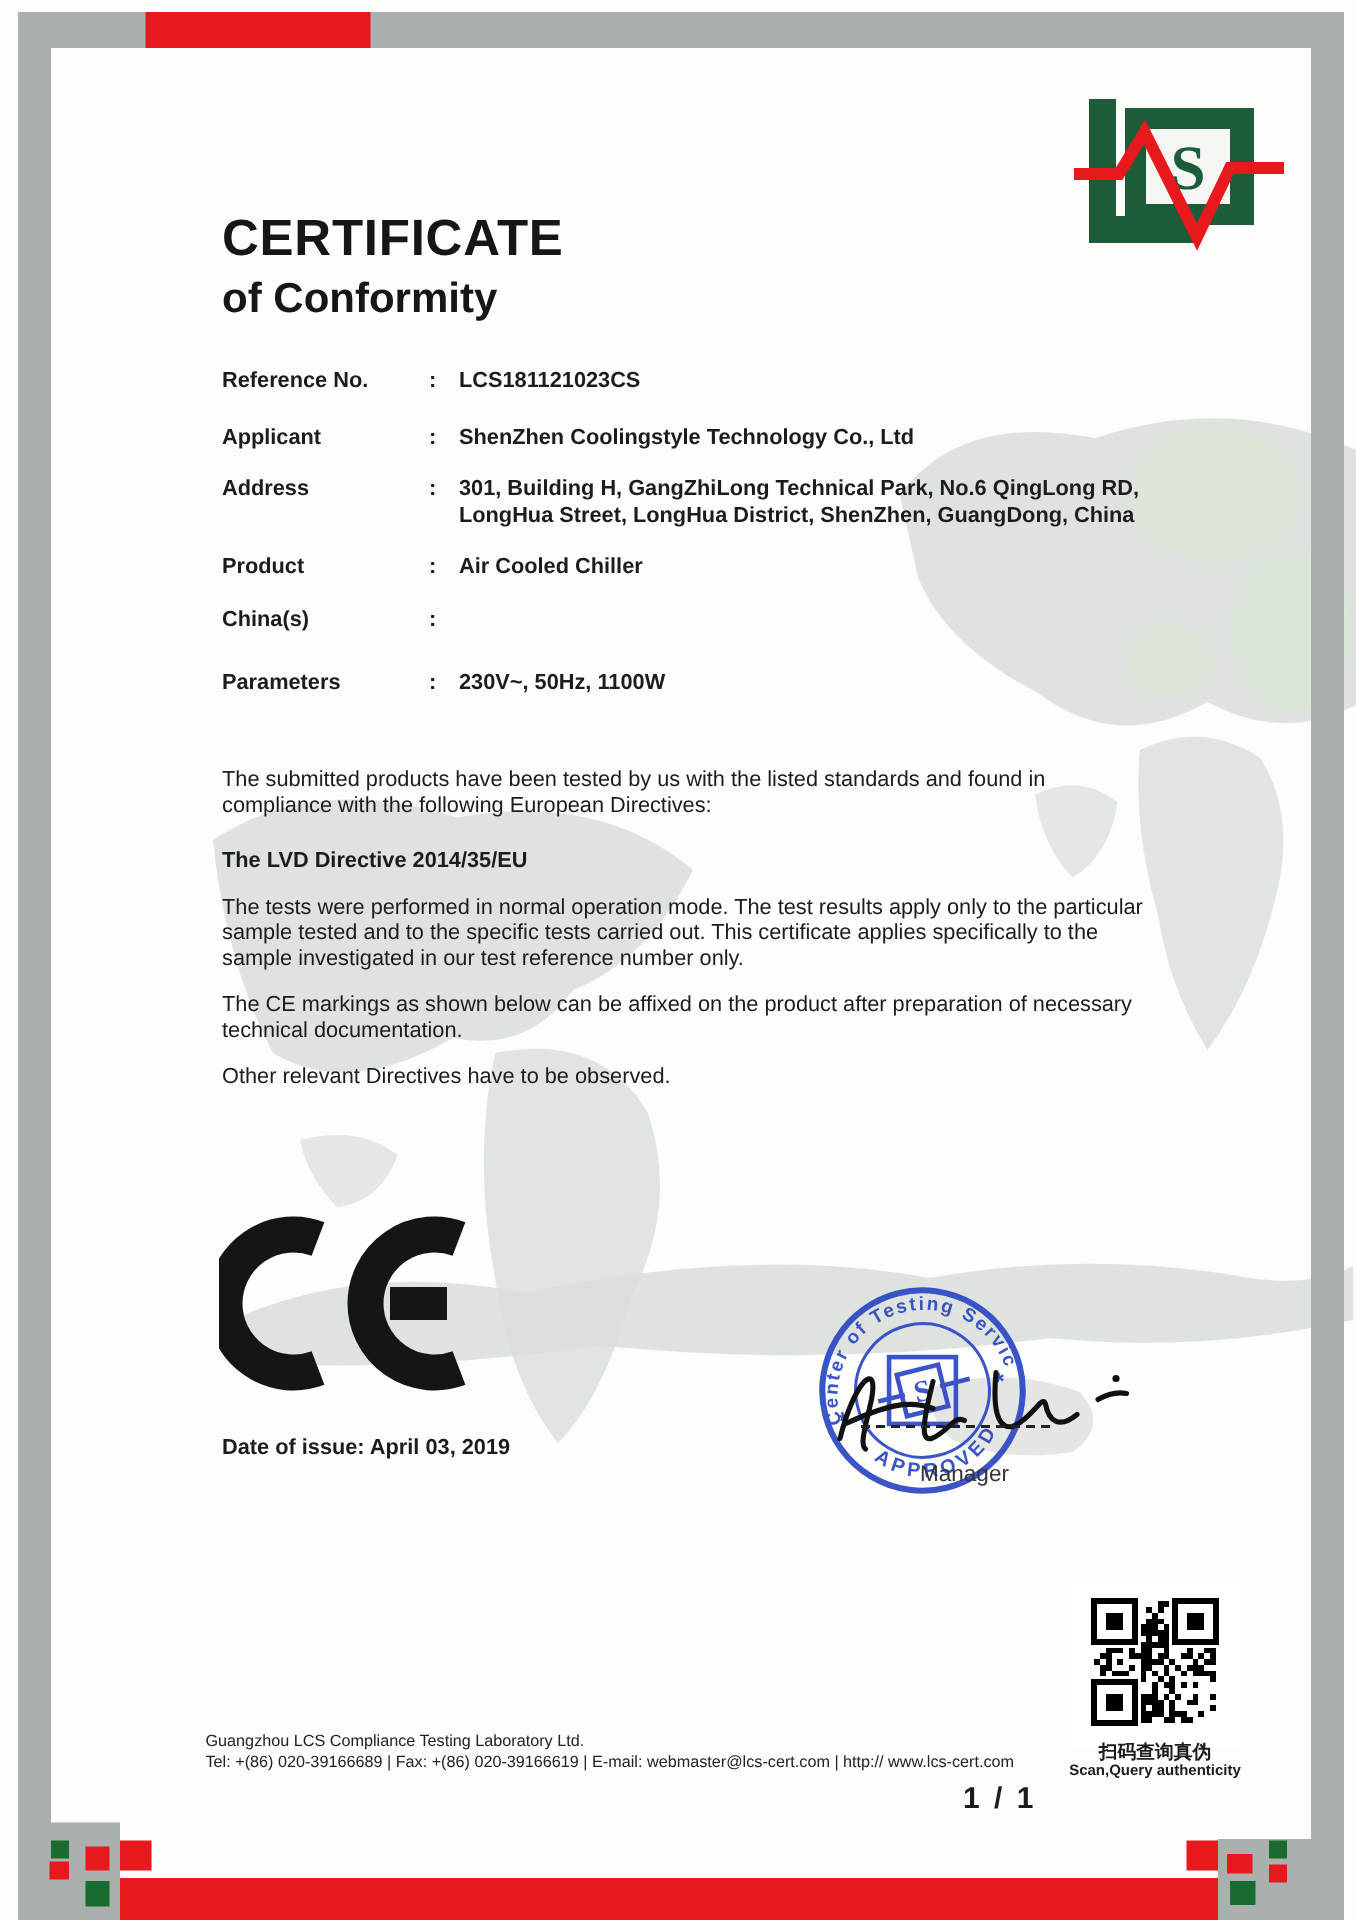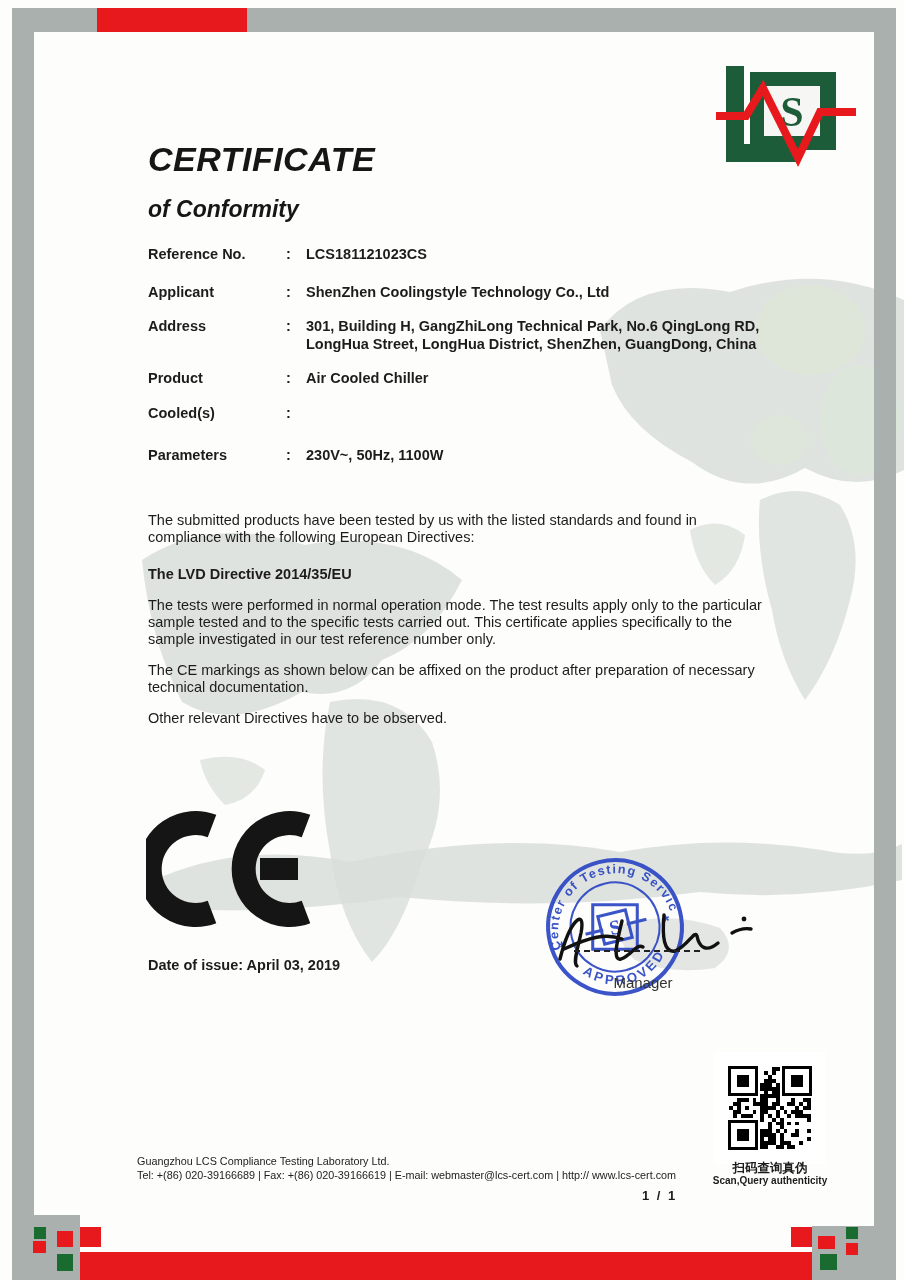--- a/index.html
+++ b/index.html
@@ -16,23 +16,23 @@
   .frame-bl     { left:12px;  top:1215px; width:68px; height:65px; }
   .frame-br     { left:812px; top:1226px; width:84px; height:54px; }
   .frame-bottom-red { position:absolute; left:80px; top:1252px; width:732px; height:28px; background:var(--red); }
   .deco { position:absolute; }
 
   
   .map { position:absolute; left:0; top:0; width:904px; height:1280px; pointer-events:none; }
 
   
   .logo { position:absolute; left:716px; top:60px; width:140px; height:108px; }
-  .title-block { position:absolute; left:148px; top:140px;font-style:italic; }
+  .title-block { position:absolute; left:148px; top:140px; }
   .title { font-size:34px; font-weight:bold; letter-spacing:.5px; color:#161616; }
-  .subtitle { font-size:23px; font-weight:bold; margin-top:17px; color:#161616; }
+  .subtitle { font-size:28px; font-weight:bold; margin-top:4px; color:#161616; }
 
   
   .fields { position:absolute; left:148px; top:246px; width:630px; font-size:14.5px; }
   .field-row { display:flex; align-items:flex-start; }
   .field-label { width:138px; font-weight:bold; flex:0 0 138px; }
   .field-colon { width:20px; flex:0 0 20px; font-weight:bold; }
   .field-value { width:472px; font-weight:bold; line-height:17.5px; }
   .field-row:nth-of-type(1){ margin-bottom:20px; }
   .field-row:nth-of-type(2){ margin-bottom:17px; }
   .field-row:nth-of-type(3){ margin-bottom:17px; }
@@ -53,21 +53,21 @@
   .date-line { position:absolute; left:148px; top:957px; font-size:14.5px; font-weight:bold; }
 
   .stamp { position:absolute; left:534px; top:846px; width:162px; height:162px; transform:rotate(-14deg); opacity:.92; }
   .signature { position:absolute; left:546px; top:893px; width:210px; height:90px; }
   .sig-line { position:absolute; left:574px; top:950px; width:126px; border-bottom:2px dashed #222; }
   .signer { position:absolute; left:588px; top:974px; width:110px; text-align:center; font-size:15px; color:#333; }
 
   .qr { position:absolute; left:714px; top:1052px; width:112px; height:112px; }
   .qr-caption-zh { position:absolute; left:690px; top:1160px; width:160px; text-align:center; font-size:12.5px; font-weight:bold; }
   .qr-caption-en { position:absolute; left:672px; top:1175px; width:196px; text-align:center; font-size:10px; font-weight:bold; }
-  .page-num { position:absolute; left:642px; top:1188px; font-size:13px; font-weight:bold; letter-spacing:2px; }
+  .page-num { position:absolute; left:642px; top:1188px; font-size:20px; font-weight:bold; letter-spacing:2px; }
 
   .footer { position:absolute; left:137px; top:1155px; width:560px; font-size:10.8px; line-height:13.6px; color:#222; }
 </style>
 </head>
 <body>
 
 <div class="page" style="--red:#e8191c;">
 
   <svg class="map" viewBox="0 0 904 1280" aria-hidden="true">
     <g fill="#d9ded9">
@@ -136,21 +136,21 @@
         <div class="field-label">Address</div>
         <div class="field-colon">:</div>
         <div class="field-value">301, Building H, GangZhiLong Technical Park, No.6 QingLong RD, LongHua Street, LongHua District, ShenZhen, GuangDong, China</div>
       </div>
       <div class="field-row">
         <div class="field-label">Product</div>
         <div class="field-colon">:</div>
         <div class="field-value">Air Cooled Chiller</div>
       </div>
       <div class="field-row">
-        <div class="field-label">Cooled(s)</div>
+        <div class="field-label">China(s)</div>
         <div class="field-colon">:</div>
       </div>
       <div class="field-row">
         <div class="field-label">Parameters</div>
         <div class="field-colon">:</div>
         <div class="field-value">230V~, 50Hz, 1100W</div>
       </div>
     </div>
 
   <div class="paragraphs">

